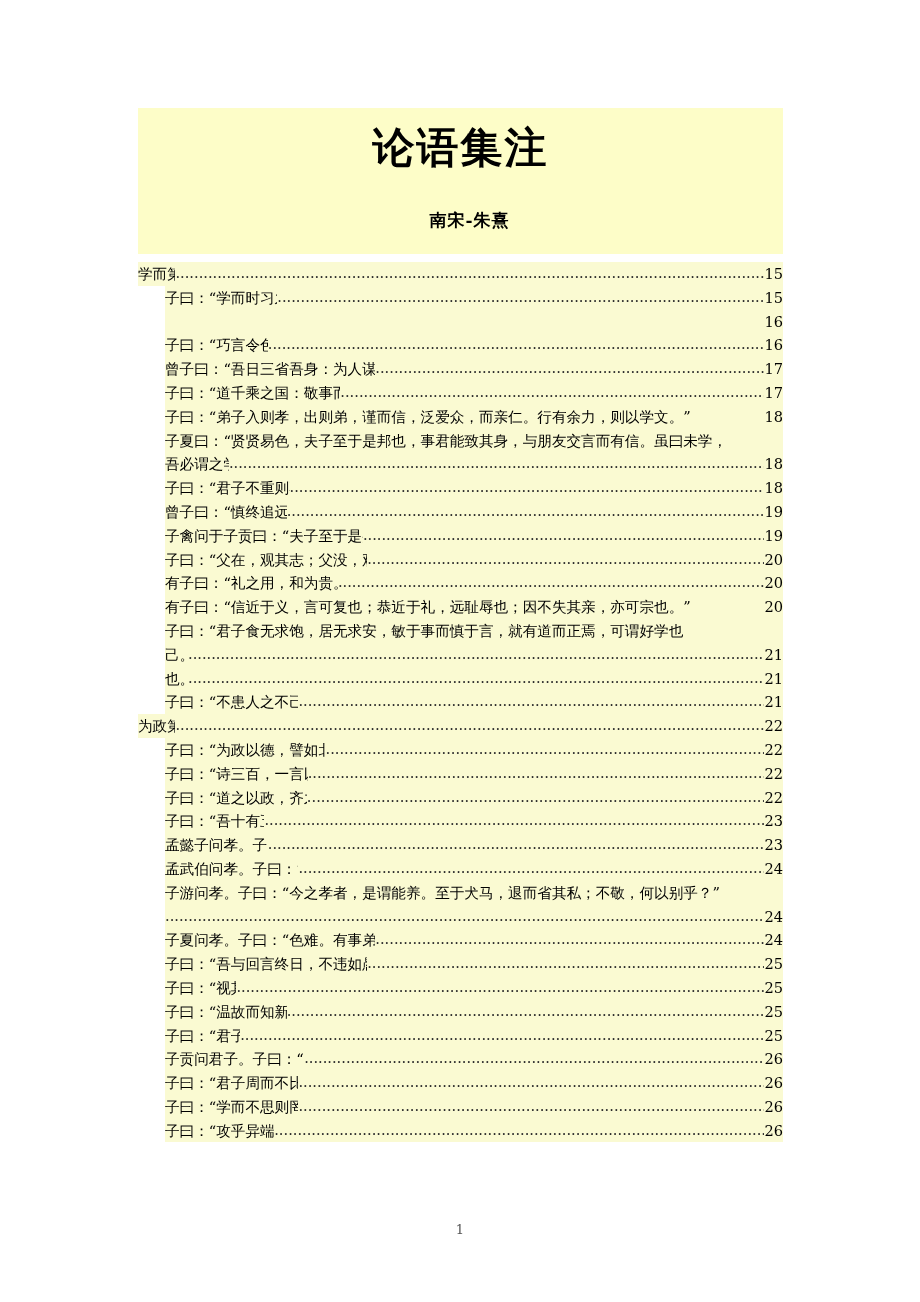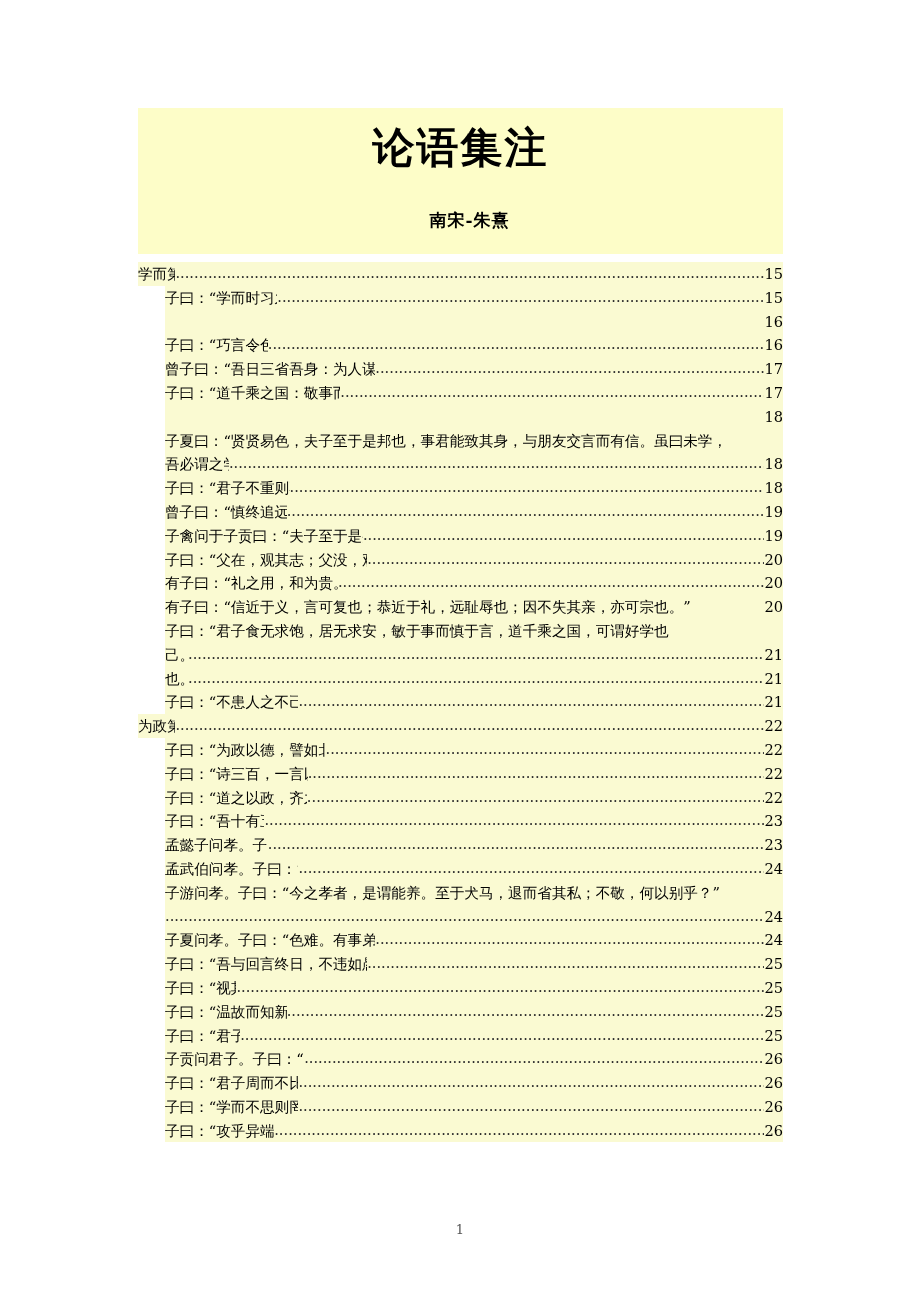--- a/index.html
+++ b/index.html
@@ -197,20 +197,21 @@
       </div>
       <div class="toc-entry lvl2">
         <div class="toc-row">
           <span class="toc-label">子曰：“道千乘之国：敬事而信，节用而爱人，使民以时。”</span>
           <span class="toc-dots"></span>
           <span class="toc-page">17</span>
         </div>
       </div>
       <div class="toc-entry lvl2">
         <div class="toc-row">
+          <span class="toc-label">子曰：“弟子入则孝，出则弟，谨而信，泛爱众，而亲仁。行有余力，则以学文。”</span>
           <span class="toc-dots none"></span>
           <span class="toc-page spaced">18</span>
         </div>
       </div>
       <div class="toc-entry lvl2 wrap">
         <div class="toc-row">
           <span class="toc-label">子夏曰：“贤贤易色，夫子至于是邦也，事君能致其身，与朋友交言而有信。虽曰未学，</span>
         </div>
         <div class="toc-cont">
           <span class="toc-label">吾必谓之学矣。”</span>
@@ -255,21 +256,21 @@
       </div>
       <div class="toc-entry lvl2">
         <div class="toc-row">
           <span class="toc-label">有子曰：“信近于义，言可复也；恭近于礼，远耻辱也；因不失其亲，亦可宗也。”</span>
           <span class="toc-dots none"></span>
           <span class="toc-page spaced">20</span>
         </div>
       </div>
       <div class="toc-entry lvl2 wrap">
         <div class="toc-row">
-          <span class="toc-label">子曰：“君子食无求饱，居无求安，敏于事而慎于言，道千乘之国，可谓好学也</span>
+          <span class="toc-label">子曰：“君子食无求饱，居无求安，敏于事而慎于言，就有道而正焉，可谓好学也</span>
         </div>
         <div class="toc-cont">
           <span class="toc-label">己。”</span>
           <span class="toc-dots"></span>
           <span class="toc-page">21</span>
         </div>
       </div>
       <div class="toc-entry lvl2 wrap">
         <div class="toc-cont">
           <span class="toc-label">也。”</span>

